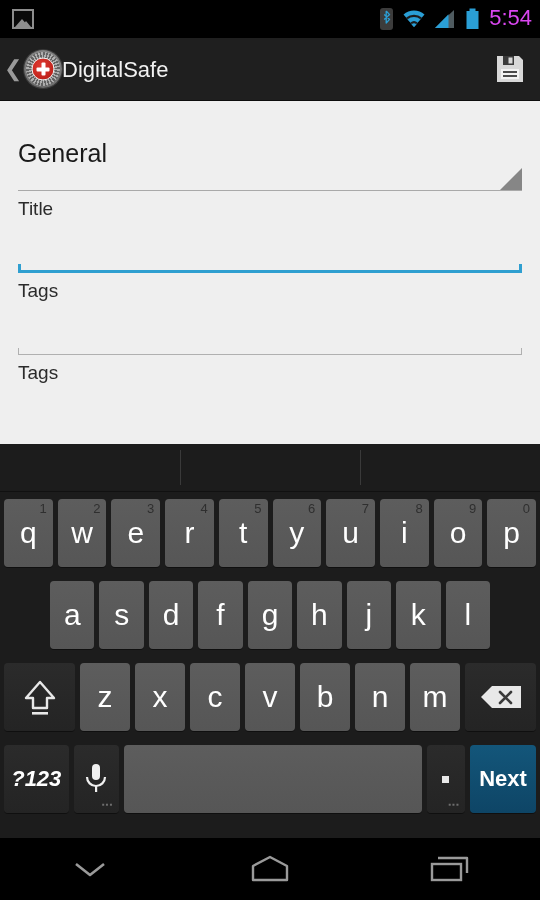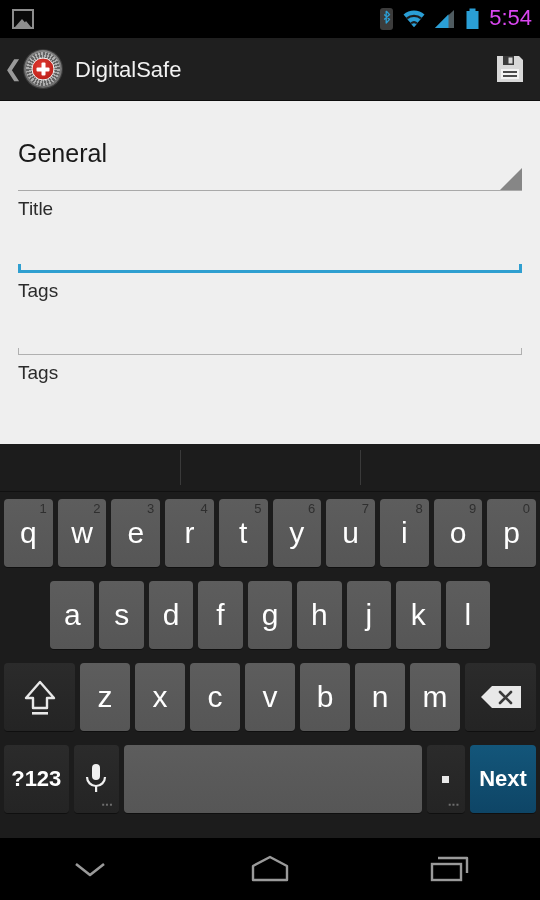--- a/index.html
+++ b/index.html
@@ -76,21 +76,21 @@
     background: radial-gradient(circle at 40% 35%, #e03a32 0%, #c1231c 70%, #8e1410 100%);
     border: 1px solid #f0f0f0;
   }
   .app-icon .inner::before,
   .app-icon .inner::after {
     content: ""; position: absolute; background: #fff; border-radius: 1px;
   }
   .app-icon .inner::before { left: 50%; top: 4px; transform: translateX(-50%); width: 4px; height: 13px; }
   .app-icon .inner::after  { top: 50%; left: 4px; transform: translateY(-50%); height: 4px; width: 13px; }
 
-  .titles { margin-left: 13px; display: flex; flex-direction: column; justify-content: center; gap: 28px; }
+  .titles { display: flex; flex-direction: column; justify-content: center; gap: 28px; }
   .ab-title { color: #f2f2f2; font-size: 22px; line-height: 25px; font-weight: 400; }
   .ab-sub   { color: #b6b6b6; font-size: 16px; line-height: 19px; }
   .save-icon { margin-left: auto; width: 32px; height: 32px; position: relative; }
   .save-icon svg { display: block; }
 
   
   .content {
     background: #efefef; flex: 0 0 343px;
     padding: 0 18px;
     display: flex; flex-direction: column;
@@ -165,21 +165,21 @@
     font-size: 13px; color: #2f2f2f;
   }
   .key.dark {
     background: linear-gradient(#2b2b2b, #242424);
   }
   .key.space {
     flex: 6.1; background: linear-gradient(#5d5d5d, #565656);
   }
   .key.shift  { flex: 1.42; }
   .key.del    { flex: 1.42; }
-  .key.sym    { flex: 1.32; font-size: 22px; font-weight: bold; }
+  .key.sym    { flex: 1.32; font-size: 22px; font-weight: bold; font-style: italic; }
   .key.mic    { flex: .92; }
   .key.period { flex: .78; }
   .key.next {
     flex: 1.35; background: linear-gradient(#13567a, #0e4566);
     font-size: 22px; font-weight: bold;
   }
   .key .dots {
     position: absolute; right: 5px; bottom: 4px;
     font-size: 8px; color: #6e6e6e; letter-spacing: 1px; line-height: 1;
   }

